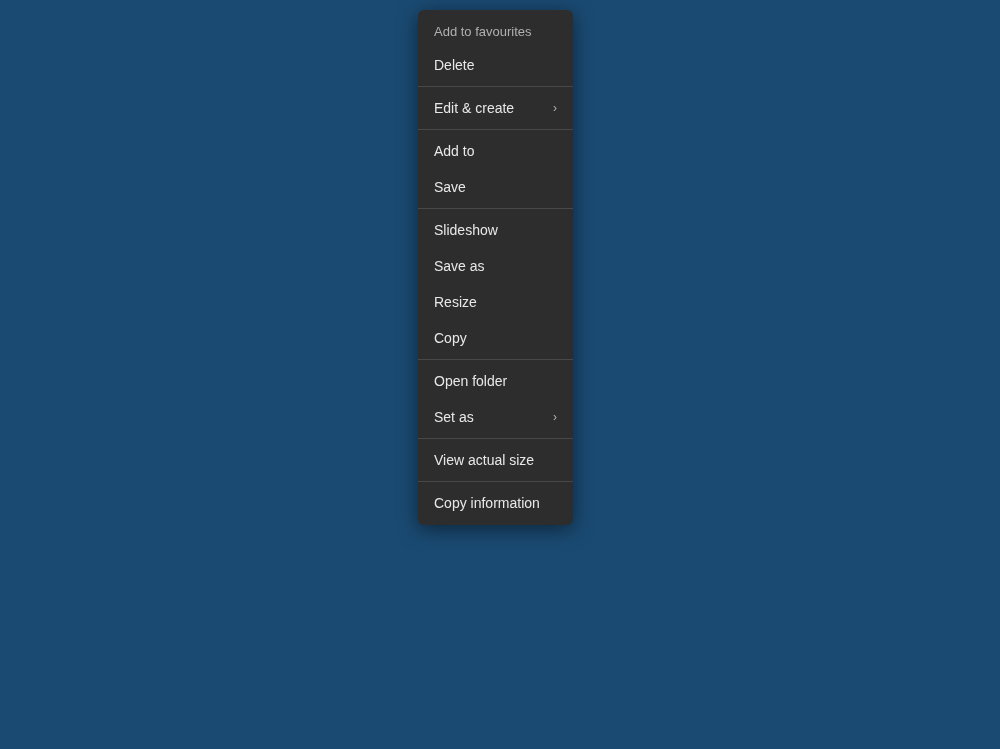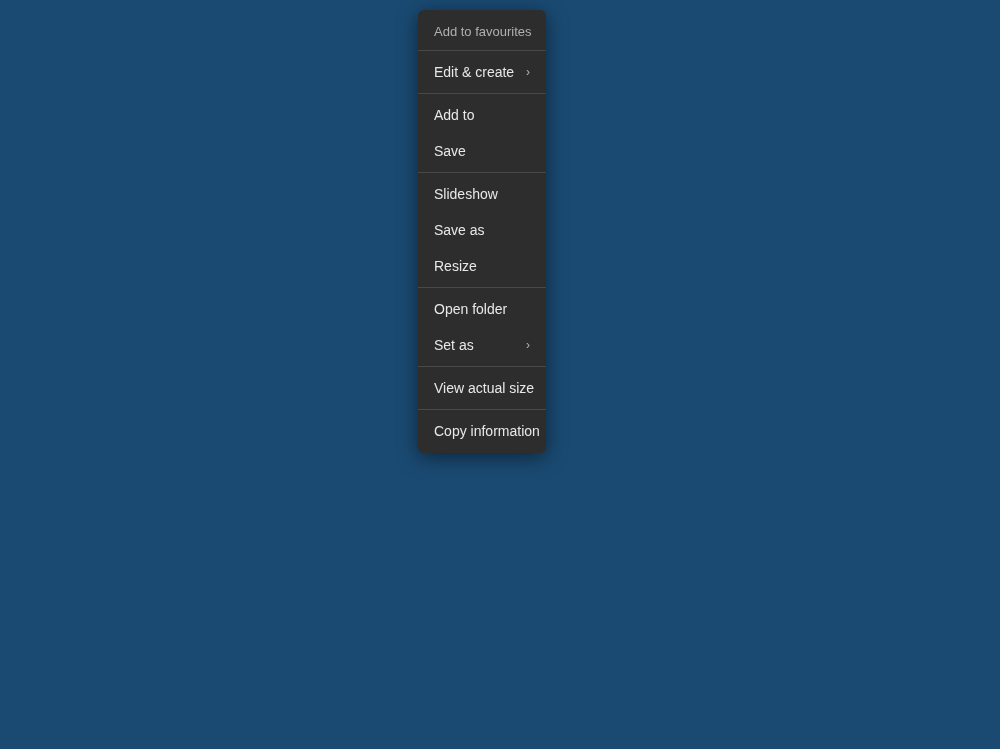--- a/index.html
+++ b/index.html
@@ -14,21 +14,21 @@
       background-color: #1a4a72;
       position: relative;
       overflow: hidden;
       font-family: 'Segoe UI', Arial, sans-serif;
     }
 
     .context-menu {
       position: absolute;
       top: 10px;
       left: 418px;
-      width: 128px;
+      width: 155px;
       background-color: #2d2d2d;
       border-radius: 6px;
       padding: 4px 0;
       box-shadow: 0 4px 20px rgba(0,0,0,0.5);
       color: #e8e8e8;
       font-size: 14px;
     }
 
     .menu-item {
       padding: 10px 16px;
@@ -56,20 +56,23 @@
       color: #b0b0b0;
     }
   </style>
 </head>
 <body>
 
 <div class="context-menu" id="context-menu-container">
 <div class="menu-item header-item">
       <span>Add to favourites</span>
     </div>
+    <div class="menu-item">
+      <span>Delete</span>
+    </div>
     <div class="divider"></div>
     <div class="menu-item">
       <span>Edit &amp; create</span>
       <span class="chevron">›</span>
     </div>
     <div class="divider"></div>
     <div class="menu-item">
       <span>Add to</span>
     </div>
     <div class="menu-item">
@@ -78,20 +81,23 @@
     <div class="divider"></div>
     <div class="menu-item">
       <span>Slideshow</span>
     </div>
     <div class="menu-item">
       <span>Save as</span>
     </div>
     <div class="menu-item">
       <span>Resize</span>
     </div>
+    <div class="menu-item">
+      <span>Copy</span>
+    </div>
     <div class="divider"></div>
     <div class="menu-item">
       <span>Open folder</span>
     </div>
     <div class="menu-item">
       <span>Set as</span>
       <span class="chevron">›</span>
     </div>
     <div class="divider"></div>
     <div class="menu-item">

